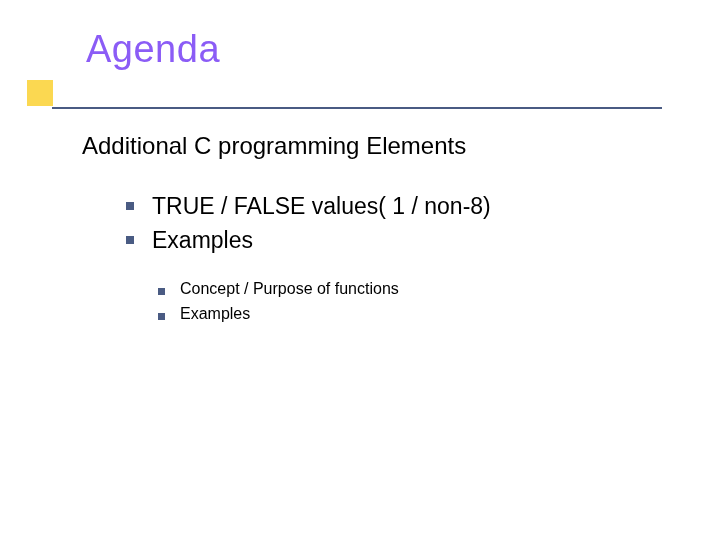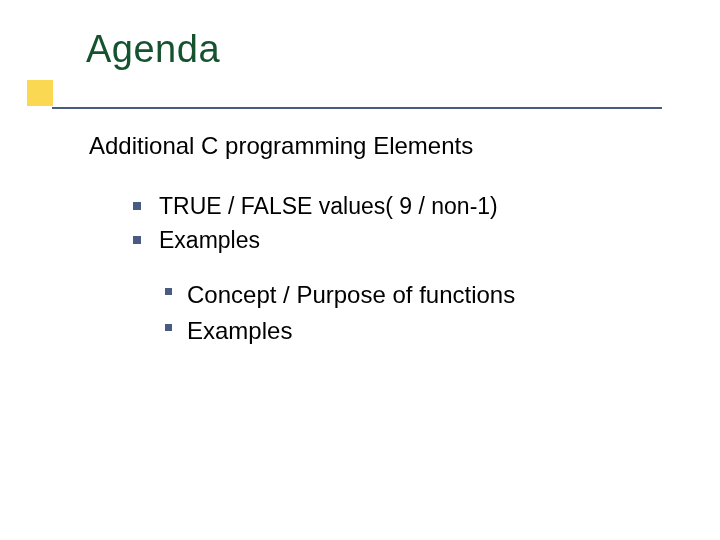--- a/index.html
+++ b/index.html
@@ -18,42 +18,42 @@
     position: relative;
   }
   .title-block {
     position: absolute;
     left: 86px;
     top: 28px;
   }
   .title-text {
     font-size: 38px;
     font-weight: 400;
-    color: #14532d;
+    color: #8b5cf6;
     letter-spacing: 0.5px;
   }
   .yellow-box {
     position: absolute;
     left: 27px;
     top: 80px;
     width: 26px;
     height: 26px;
     background: #fbd851;
   }
   .blue-line {
     position: absolute;
     left: 52px;
     top: 107px;
     width: 610px;
     height: 2px;
     background: #4a5b83;
   }
   .body {
     position: absolute;
-    left: 89px;
+    left: 82px;
     top: 132px;
     width: 580px;
   }
   .subtitle {
     font-size: 24px;
     font-weight: 400;
     margin-bottom: 30px;
   }
   ul.level1 {
     list-style: none;
@@ -74,21 +74,21 @@
     width: 8px;
     height: 8px;
     background: #4a5b83;
   }
   ul.level2 {
     list-style: none;
     margin-left: 76px;
     margin-top: 22px;
   }
   ul.level2 > li {
-    font-size: 24px;
+    font-size: 16px;
     line-height: 1.4;
     position: relative;
     padding-left: 22px;
     margin-bottom: 2px;
   }
   ul.level2 > li::before {
     content: "";
     position: absolute;
     left: 0;
     top: 10px;
@@ -106,21 +106,21 @@
     <div class="title-text">Agenda</div>
   </div>
 
   <div class="yellow-box"></div>
   <div class="blue-line"></div>
 
   <div class="body">
     <div class="subtitle">Additional C programming Elements</div>
 
     <ul class="level1">
-      <li><span>TRUE / FALSE values( 9 / non-1)</span></li>
+      <li><span>TRUE / FALSE values( 1 / non-8)</span></li>
       <li><span>Examples</span></li>
     </ul>
 
     <ul class="level2">
       <li><span>Concept / Purpose of functions</span></li>
       <li><span>Examples</span></li>
     </ul>
   </div>
 
 </div>

